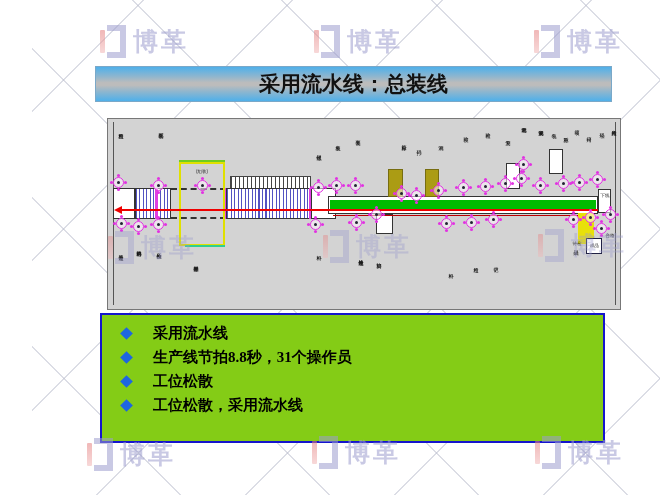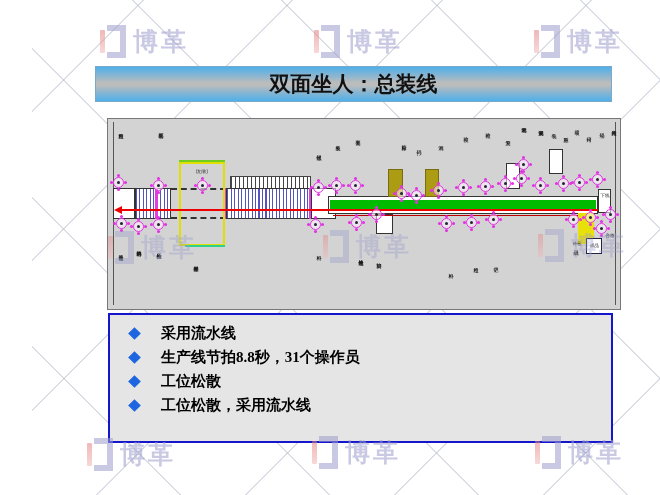--- a/index.html
+++ b/index.html
@@ -52,21 +52,21 @@
       box-shadow:0 -7px 0 -4px #e232e2,0 7px 0 -4px #e232e2,-7px 0 0 -4px #e232e2,7px 0 0 -4px #e232e2;}
   .op::after{content:"";position:absolute;left:3px;top:3px;width:3px;height:3px;background:#223;border-radius:50%;}
 
   .vlabel{position:absolute;writing-mode:vertical-rl;text-orientation:upright;
       font-size:5px;line-height:5px;color:#111;z-index:7;font-family:"Liberation Sans","DejaVu Sans",sans-serif;}
   .tinytxt{position:absolute;font-size:4.5px;line-height:5px;color:#222;z-index:7;text-align:center;
       font-family:"Liberation Sans","DejaVu Sans",sans-serif;}
   .legendbox{background:#fff;border:1px solid #224;box-sizing:border-box;z-index:5;}
 
   
-  .notes{position:absolute;left:76px;top:313px;width:505px;height:130px;background:#e5e5e5;
+  .notes{position:absolute;left:68px;top:313px;width:505px;height:130px;background:#84cc16;
     border:2px solid #1515cc;box-sizing:border-box;z-index:5;padding:6px 0 0 14px;}
   .note-row{display:flex;align-items:center;height:24px;}
   .note-diamond{width:9px;height:9px;background:#1e66e0;transform:rotate(45deg);margin:0 22px 0 6px;flex:0 0 9px;}
   .note-text{font-size:15px;font-weight:bold;color:#000;white-space:nowrap;}
 </style>
 </head>
 <body>
 
 <div class="slide">
   <div class="bg-lines"></div>
@@ -113,21 +113,21 @@
       <span class="gee"></span>
     <span class="txt">博革</span>
   </div>
   <div class="wm" style="left:503px;top:436px;">
     <span class="bar"></span>
       <span class="gee"></span>
     <span class="txt">博革</span>
   </div>
 
   <div class="titlebar">
-    <span class="t-main">双面坐人：总装线</span>
+    <span class="t-main">采用流水线：总装线</span>
   </div>
 
   <div class="panel" id="panel">
 
     <div class="abs vline" style="left:5px;top:3px;height:183px;"></div>
     <div class="abs vline" style="left:507px;top:3px;height:183px;"></div>
 
     <div class="abs wbox" style="left:5px;top:69px;width:22px;height:31px;"></div>
     <div class="abs hatch" style="left:27px;top:69px;width:36px;height:31px;"></div>
     <div class="abs mdiv" style="left:47px;top:69px;width:3px;height:31px;"></div>

